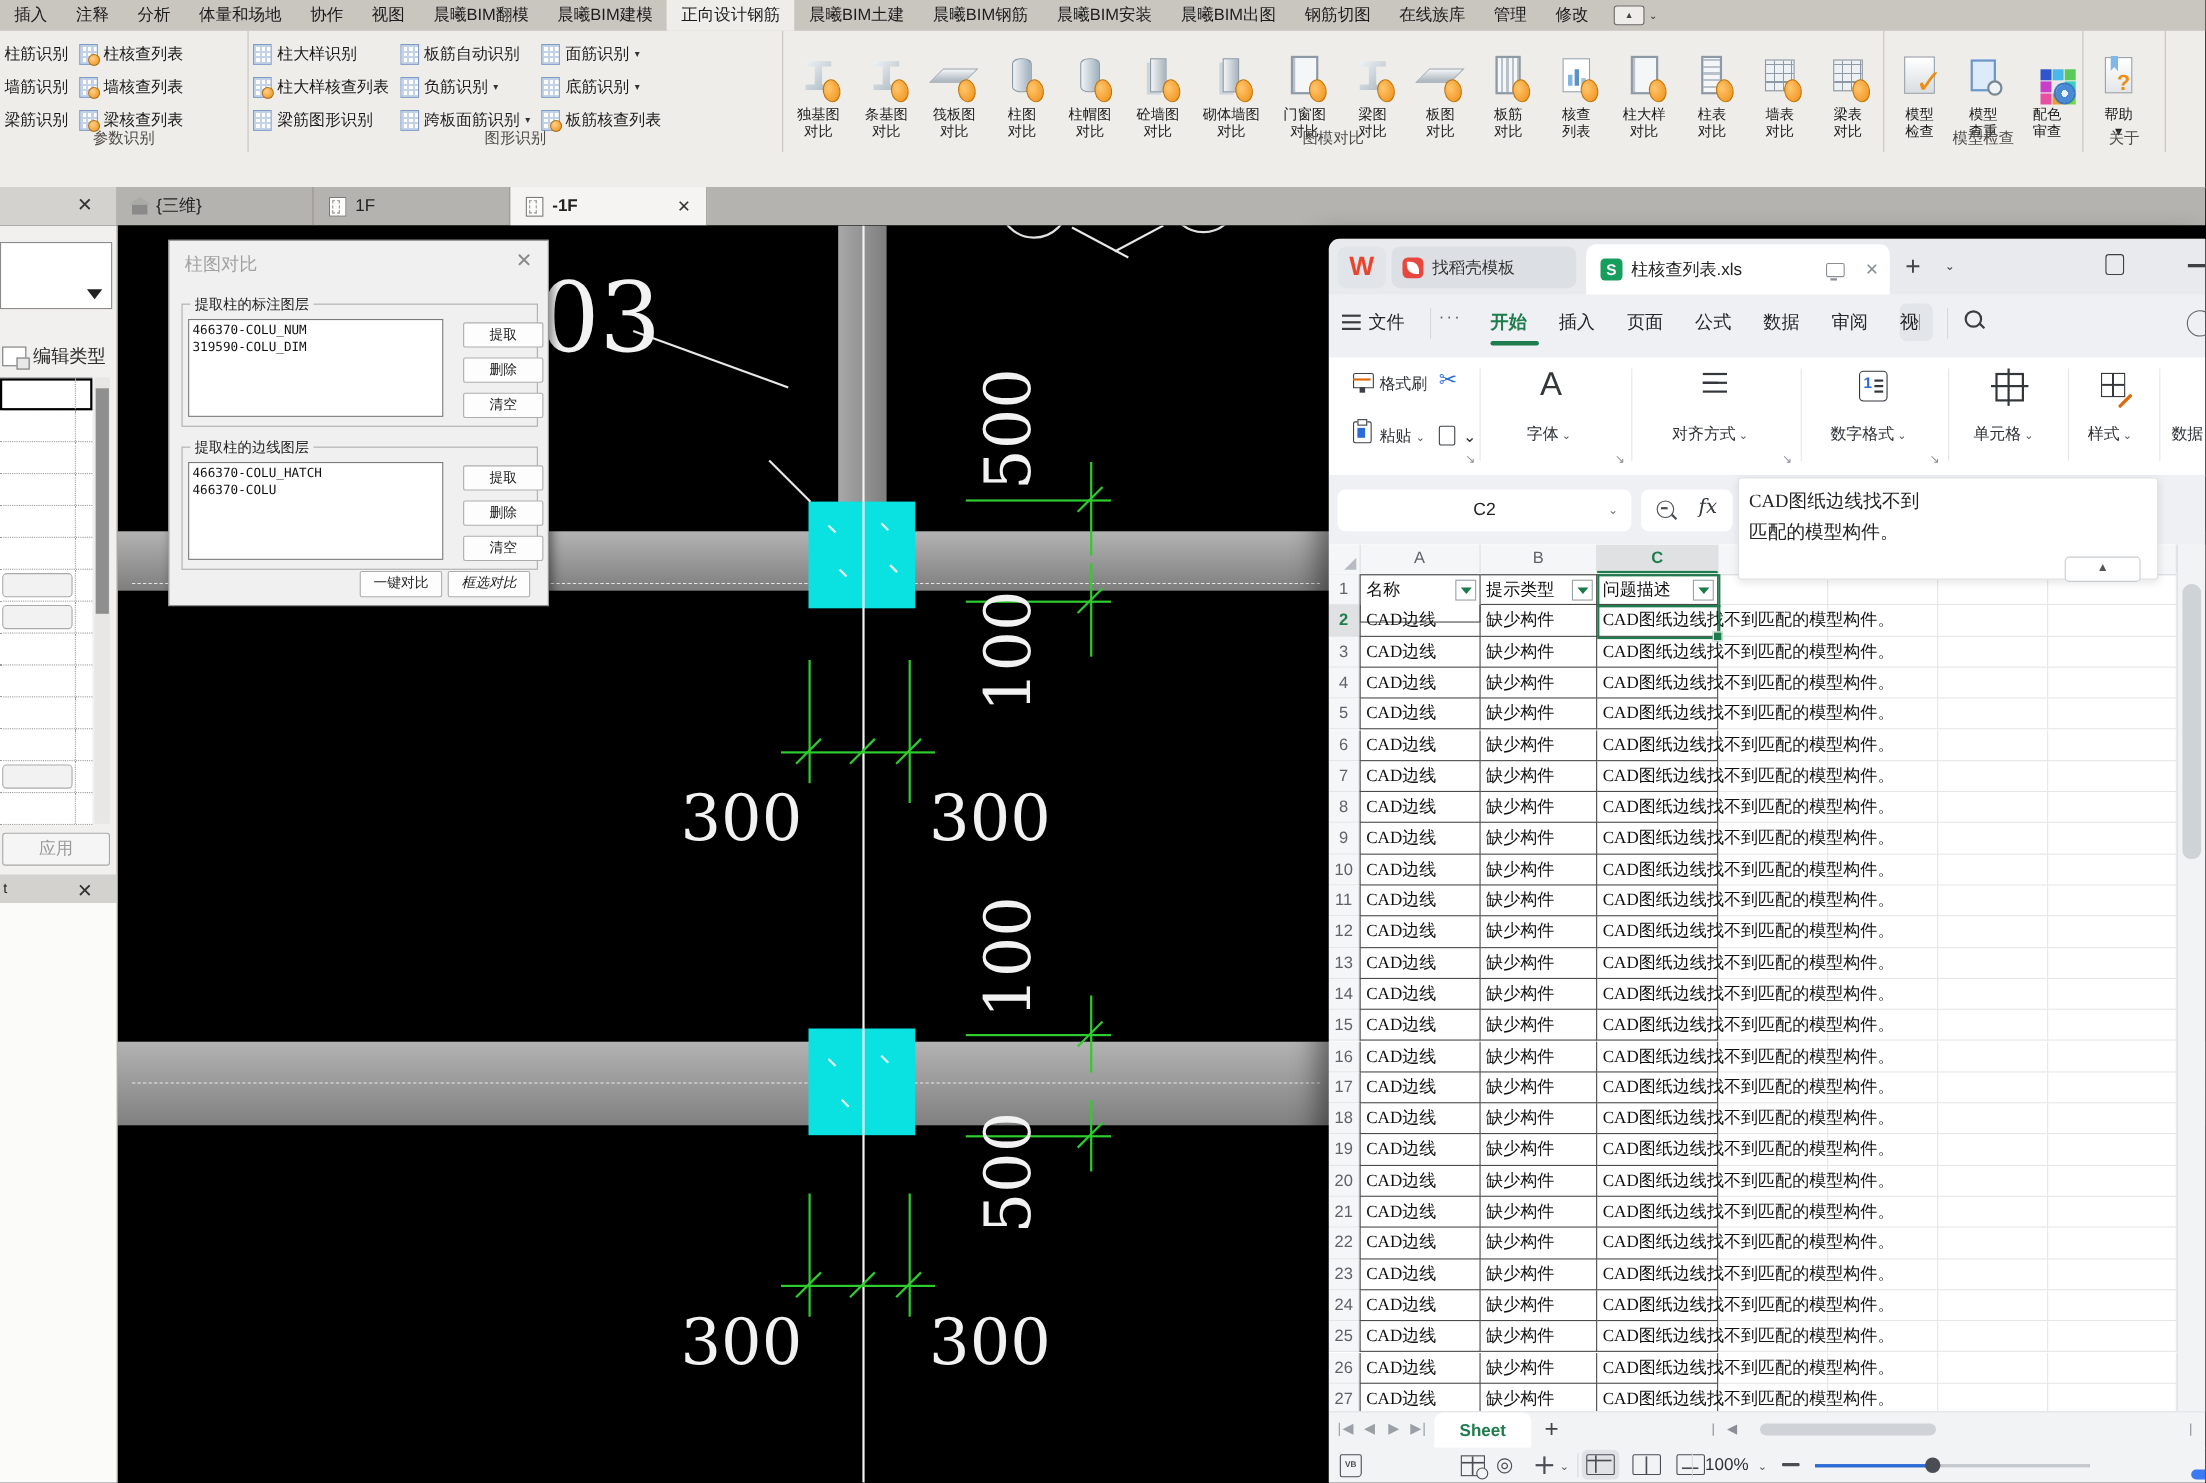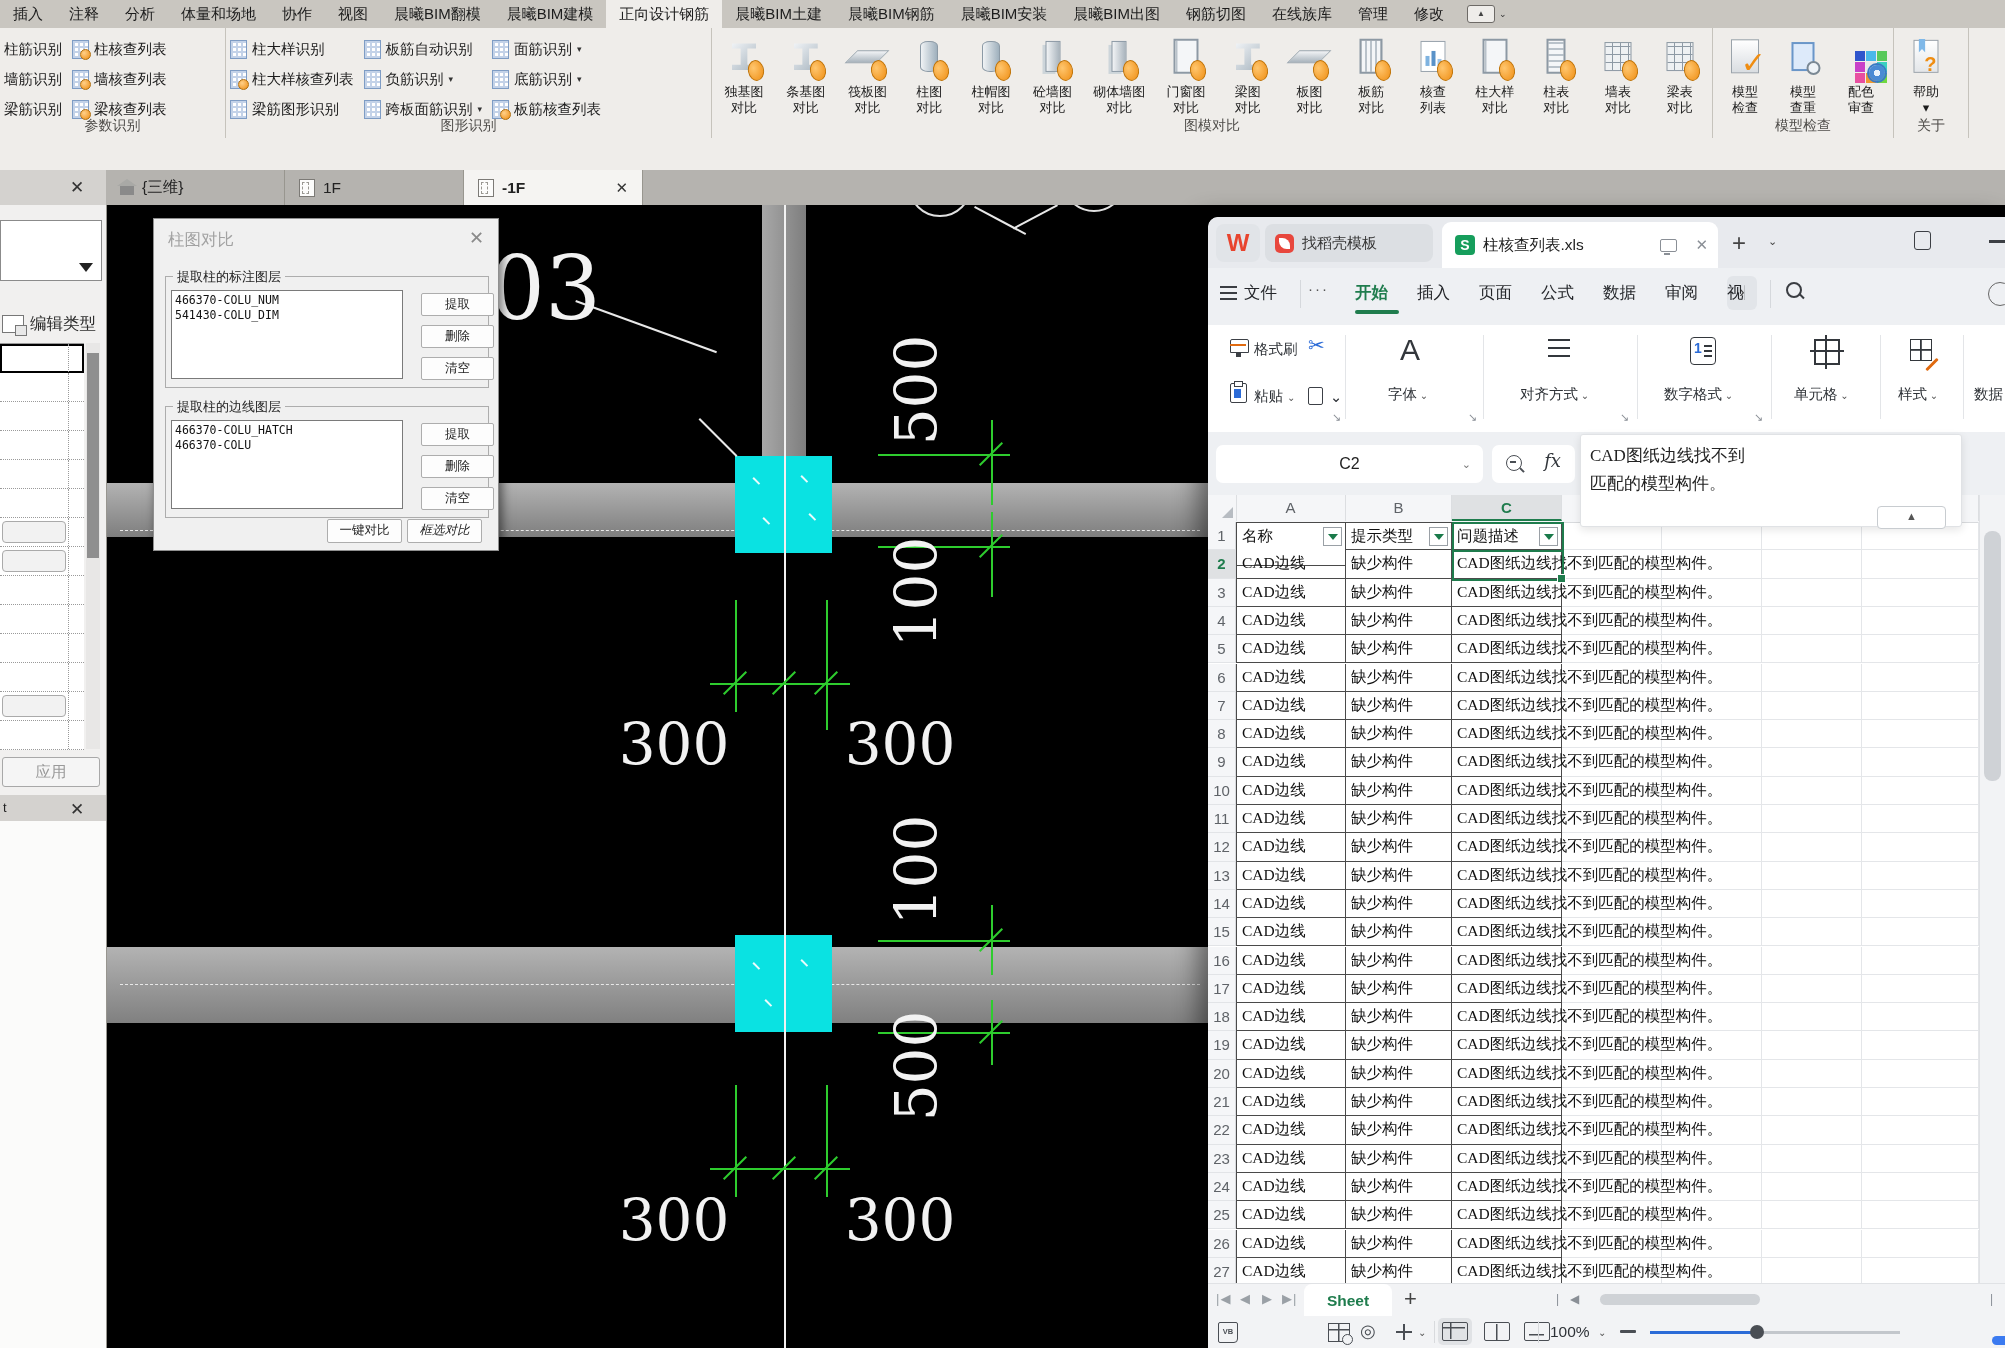--- a/index.html
+++ b/index.html
@@ -21,21 +21,21 @@
   .plabel{position:absolute;left:0;right:0;bottom:3px;text-align:center;font-size:14px;color:#4f4d4a;}
   .pcols{display:flex;padding:6px 4px 0 4px;gap:10px;}
   .scol{display:flex;flex-direction:column;}
   .sitem{display:flex;align-items:center;height:30px;font-size:14.5px;color:#1c1c1c;white-space:nowrap;cursor:default;}
   .sitem .car{font-size:9px;color:#333;margin-left:5px;}
   .sic{width:15px;height:17px;position:relative;flex:none;margin-right:5px;background:#fff;border:1px solid #7e9cc4;
     background-image:repeating-linear-gradient(0deg,#c3d2e8 0 2px,transparent 2px 5px),repeating-linear-gradient(90deg,#c3d2e8 0 2px,transparent 2px 5px);}
   .sic.doc-search::after{content:"";position:absolute;right:-3px;bottom:-2px;width:9px;height:9px;border-radius:50%;
     background:radial-gradient(circle at 35% 35%,#ffd089,#ef8d12);border:1px solid #b06f10;}
   .bigrow{display:flex;justify-content:space-between;padding:0 8px;height:138px;}
-  .bbtn{display:flex;flex-direction:column;align-items:center;padding:0 3px;cursor:default;}
+  .bbtn{display:flex;flex-direction:column;align-items:center;padding:12px 3px;cursor:default;}
   .bl{font-size:13px;line-height:16px;color:#1c1c1c;white-space:nowrap;text-align:center;}
   .bicon{position:relative;width:42px;height:50px;margin:5px auto 1px;flex:none;}
   .sh{position:absolute;left:50%;top:50%;transform:translate(-50%,-55%);}
   .sh.beam{width:24px;height:27px;background:linear-gradient(135deg,#f0f3f6,#a9b6c0);
     clip-path:polygon(0 0,100% 0,100% 20%,64% 20%,64% 80%,100% 80%,100% 100%,0 100%,0 80%,36% 80%,36% 20%,0 20%);}
   .sh.slab{width:30px;height:11px;background:linear-gradient(#f2f4f6,#a9b4bd);transform:translate(-50%,-60%) skewX(-45deg);border:1px solid #99a5af;}
   .sh.column{width:16px;height:29px;background:linear-gradient(90deg,#f0f3f5,#9fb0bd);border-radius:8px/5px;border:1px solid #8c9aa6;}
   .sh.panel{width:13px;height:29px;background:linear-gradient(90deg,#f2f4f6,#a9b4bd);border:1px solid #8c9aa6;box-shadow:-4px 3px 0 -1px #cdd5da;}
   .sh.door{width:21px;height:31px;border:2px solid #8d99a4;background:#f4f6f8;box-shadow:inset 6px 0 0 -4px #b9c2ca;}
   .sh.rebar{width:19px;height:31px;border:2px solid #8d99a4;background:repeating-linear-gradient(90deg,#f4f6f8 0 3px,#b9c2ca 3px 5px);}
@@ -670,21 +670,21 @@
     <div id="lp-body2"></div>
   </div>
 
   <div id="dialog" class="abs">
     <div id="dlg-title">柱图对比</div>
     <div id="dlg-x">✕</div>
     <div class="gbox" style="top:57px;">
       <div class="glabel">提取柱的标注图层</div>
       <div class="dlist" id="dlist1">
           <div>466370-COLU_NUM</div>
-          <div>541430-COLU_DIM</div>
+          <div>319590-COLU_DIM</div>
         </div>
       <div id="dbtns1">
           <div class="dbtn" style="top: 16px;">提取</div>
           <div class="dbtn" style="top: 48px;">删除</div>
           <div class="dbtn" style="top: 80px;">清空</div>
         </div>
     </div>
     <div class="gbox" style="top:187px;">
       <div class="glabel">提取柱的边线图层</div>
       <div class="dlist" id="dlist2">

